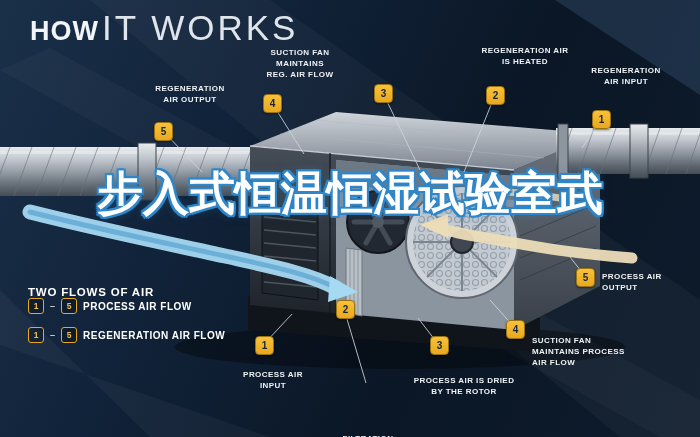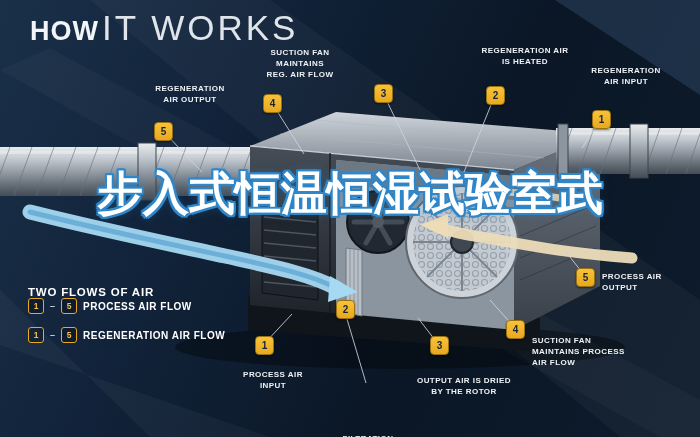--- a/index.html
+++ b/index.html
@@ -250,21 +250,21 @@
   <div class="badge" style="left:592px;top:110px;">1</div>
 
   <div class="badge" style="left:255px;top:336px;">1</div>
   <div class="lbl" style="left:230px;top:370px;width:86px;">PROCESS AIR
 INPUT</div>
 
   <div class="badge" style="left:336px;top:300px;">2</div>
   <div class="lbl" style="left:326px;top:386px;width:84px;margin-top:48px;">FILTRATION</div>
 
   <div class="badge" style="left:430px;top:336px;">3</div>
-  <div class="lbl" style="left:404px;top:376px;width:120px;">OUTPUT AIR IS DRIED
+  <div class="lbl" style="left:404px;top:376px;width:120px;">PROCESS AIR IS DRIED
 BY THE ROTOR</div>
 
   <div class="badge" style="left:506px;top:320px;">4</div>
   <div class="lbl left" style="left:532px;top:336px;width:108px;">SUCTION FAN
 MAINTAINS PROCESS
 AIR FLOW</div>
 
   <div class="badge" style="left:576px;top:268px;">5</div>
   <div class="lbl left" style="left:602px;top:272px;width:80px;">PROCESS AIR
 OUTPUT</div>

